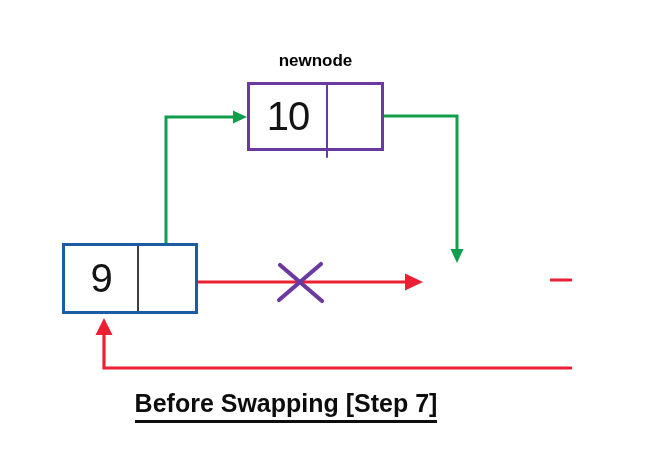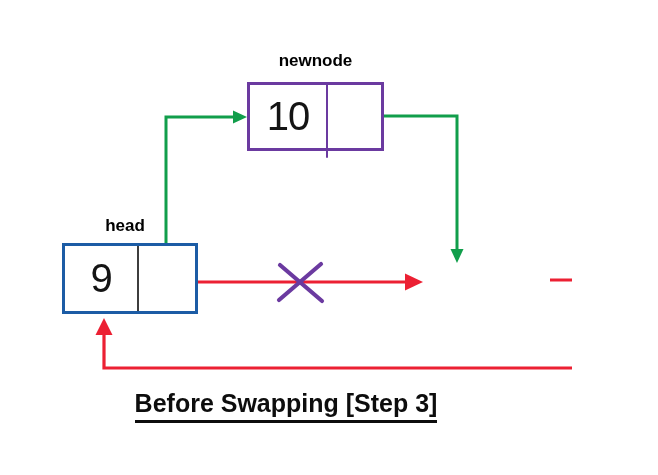--- a/index.html
+++ b/index.html
@@ -112,26 +112,25 @@
   </svg>
 
   <div class="node-label" style="left:247px; top:32px; width:137px;">newnode</div>
   <div class="node purple" style="left:247px; top:63px; width:137px; height:69px;">
     <div class="cell value-cell divider-purple" style="width:78px;">
       <span>10</span>
     </div>
     <div class="cell ptr-cell"></div>
   </div>
 
-  <div class="node-label" style="left:62px; top:197px; width:126px;">head</div>
   <div class="node blue" style="left:62px; top:224px; width:136px; height:71px;">
     <div class="cell value-cell divider-dark" style="width:74px;">
       <span>9</span>
     </div>
     <div class="cell ptr-cell"></div>
   </div>
 
 
   <div class="title-wrap">
-    <span class="title-text">Before Swapping [Step 3]</span>
+    <span class="title-text">Before Swapping [Step 7]</span>
   </div>
 
 </div>
 
 </body></html>

